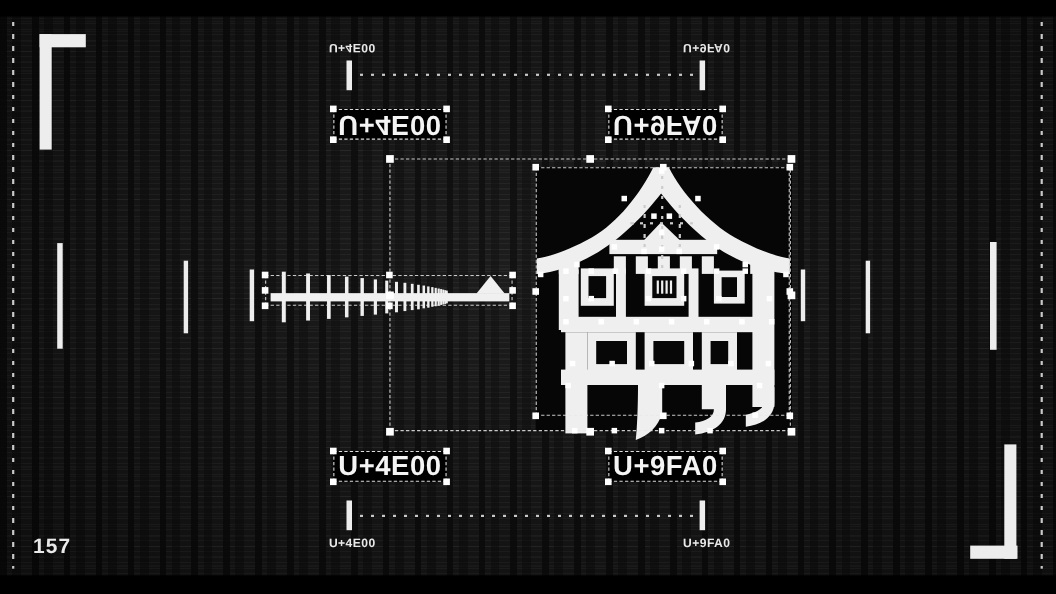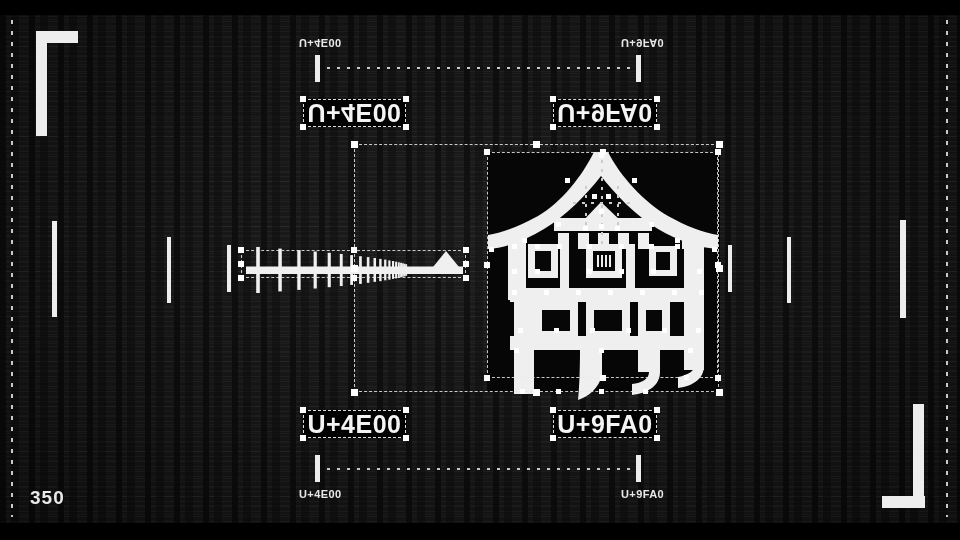--- a/index.html
+++ b/index.html
@@ -257,17 +257,17 @@
   </div>
 
   <div class="bracket-part" style="left:36px;top:31px;width:11px;height:105px"></div>
   <div class="bracket-part" style="left:36px;top:31px;width:42px;height:12px"></div>
   <div class="bracket-part" style="left:913px;top:404px;width:11px;height:104px"></div>
   <div class="bracket-part" style="left:882px;top:496px;width:43px;height:12px"></div>
 
   <div class="edge-dash" style="left:11px;top:20px;height:497px"></div>
   <div class="edge-dash" style="left:946px;top:20px;height:497px"></div>
 
-  <div class="counter">350</div>
+  <div class="counter">157</div>
 
   <div class="letterbox lb-top"></div>
   <div class="letterbox lb-bottom"></div>
 </div>
 
 </body></html>

